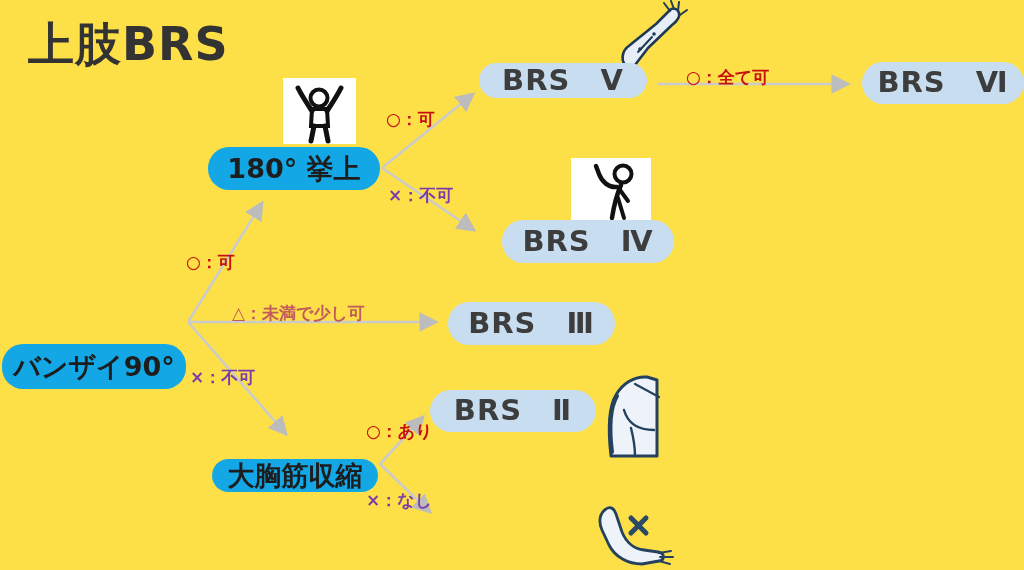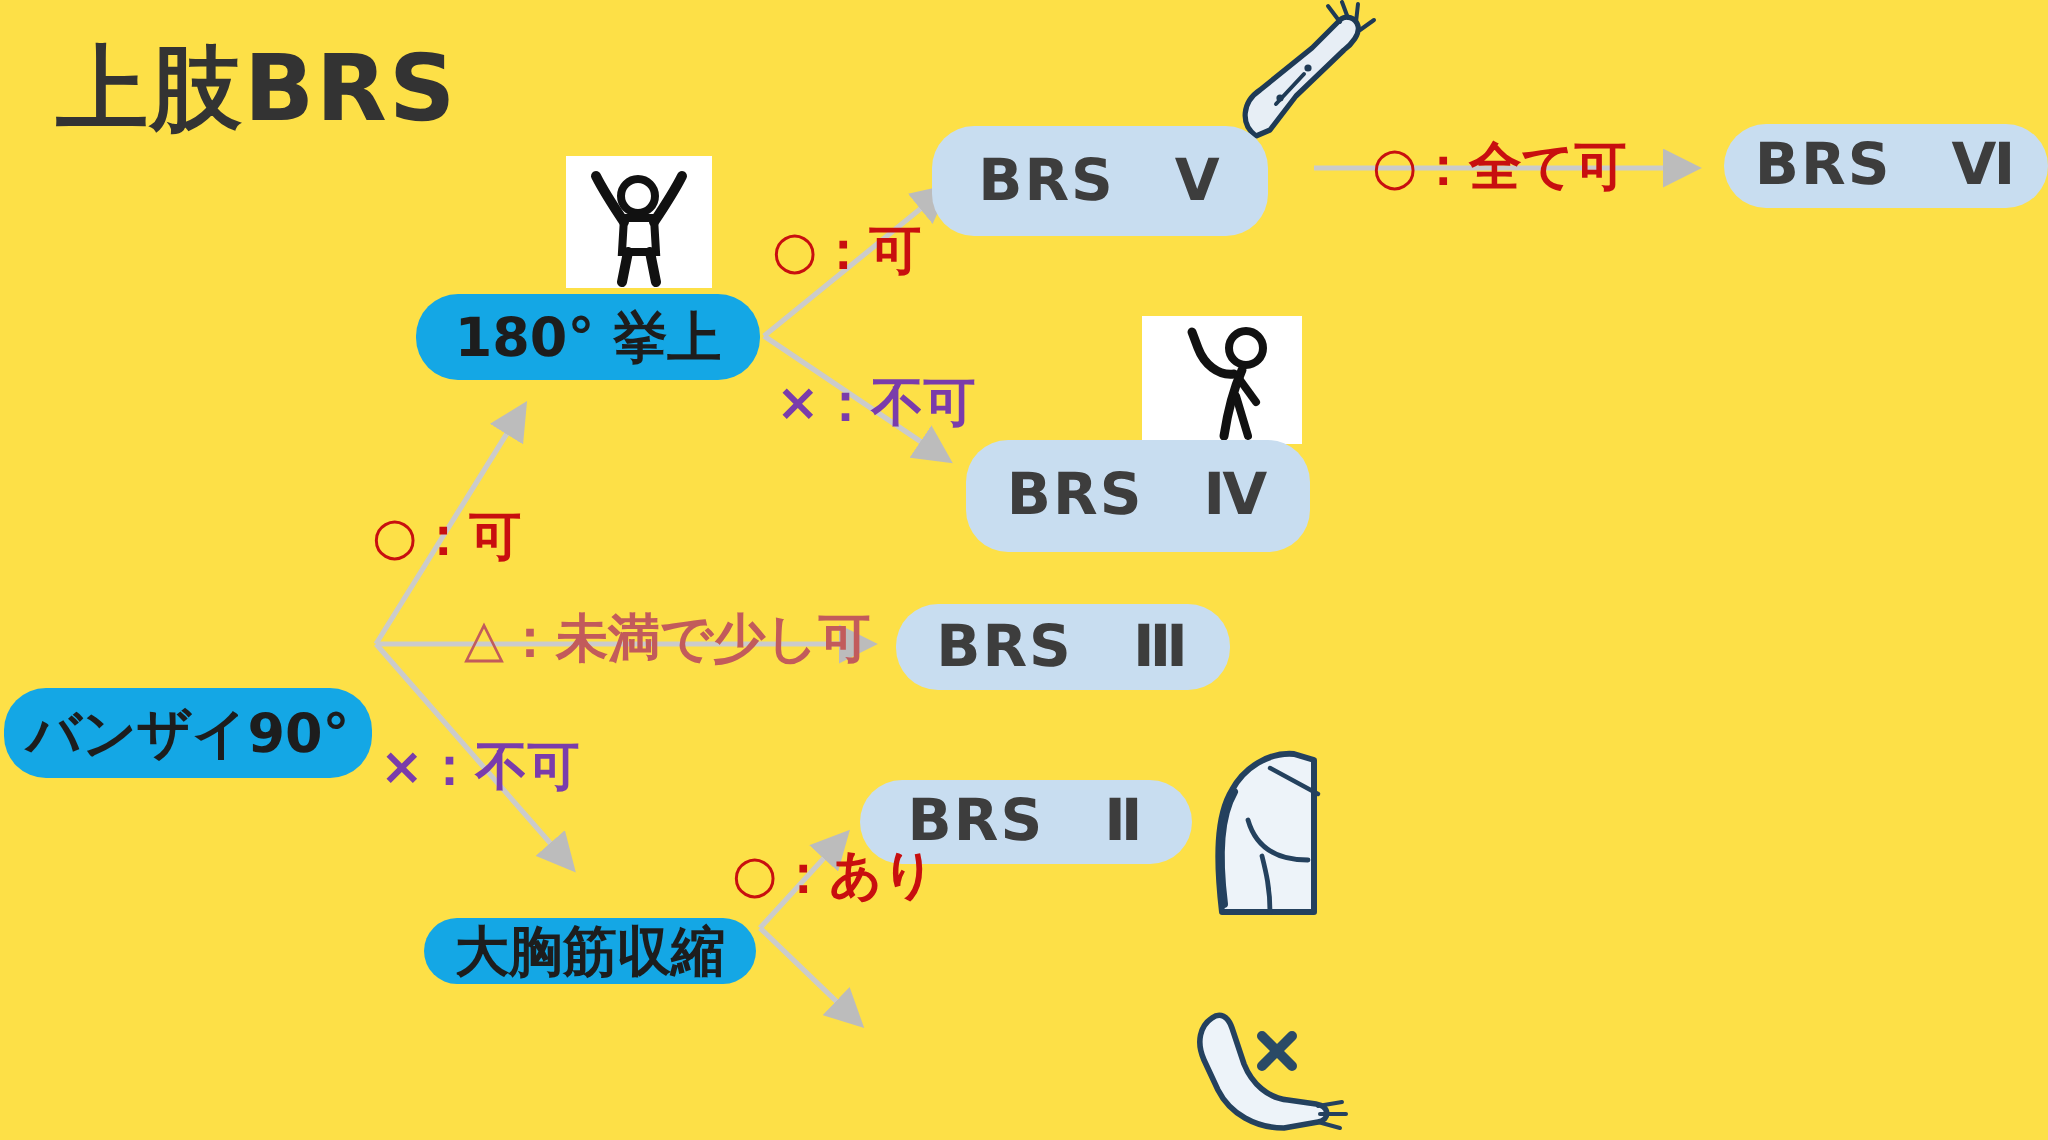--- a/index.html
+++ b/index.html
@@ -25,21 +25,21 @@
   .decision {
     background: #14a7e5; color: #1d1d1d;
     border-radius: 21px; font-size: 27px; text-align: center;
   }
   .result {
     background: #c8ddf0; color: #3d3d3d;
     border-radius: 21px; font-size: 29px; letter-spacing: 1px;
   }
   .edge-label {
     position: absolute; z-index: 5;
-    font-size: 26px; font-weight: 900; white-space: pre;
+    font-size: 17px; font-weight: 900; white-space: pre;
   }
   .lbl-ok { color: #c80f0f; }
   .lbl-partial { color: #c25b5b; }
   .lbl-ng { color: #7a3cab; }
   .icon-box { position: absolute; z-index: 2; }
   .white-bg { background: #ffffff; }
 </style>
 </head>
 <body>
 
@@ -68,43 +68,44 @@
   <div class="node decision" style="left:2px; top:300px; width:184px; height:45px;margin-top:44px;">
     <span>バンザイ90°</span>
   </div>
   <div class="node decision" style="left:208px; top:147px; width:172px; height:43px;">
     <span>180° 挙上</span>
   </div>
   <div class="node decision" style="left:212px; top:443px; width:166px; height:33px;margin-top:16px;">
     <span>大胸筋収縮</span>
   </div>
 
-  <div class="node result" style="left:466px; top:63px; width:168px; height:55px;">
+  <div class="node result" style="left:479px; top:63px; width:168px; height:35px;">
     <span>BRS　Ⅴ</span>
   </div>
   <div class="node result" style="left:862px; top:62px; width:162px; height:42px;">
     <span>BRS　Ⅵ</span>
   </div>
-  <div class="node result" style="left:483px; top:220px; width:172px; height:56px;">
+  <div class="node result" style="left:502px; top:220px; width:172px; height:43px;">
     <span>BRS　Ⅳ</span>
   </div>
   <div class="node result" style="left:448px; top:302px; width:167px; height:43px;">
     <span>BRS　Ⅲ</span>
   </div>
   <div class="node result" style="left:430px; top:390px; width:166px; height:42px;">
     <span>BRS　Ⅱ</span>
   </div>
 
   <div class="edge-label lbl-ok" style="left:386px; top:108px;">○：可</div>
   <div class="edge-label lbl-ng" style="left:388px; top:184px;">×：不可</div>
   <div class="edge-label lbl-ok" style="left:686px; top:66px;">○：全て可</div>
   <div class="edge-label lbl-ok" style="left:186px; top:251px;">○：可</div>
   <div class="edge-label lbl-partial" style="left:232px; top:302px;">△：未満で少し可</div>
   <div class="edge-label lbl-ng" style="left:190px; top:366px;">×：不可</div>
   <div class="edge-label lbl-ok" style="left:366px; top:420px;">○：あり</div>
+  <div class="edge-label lbl-ng" style="left:366px; top:489px;">×：なし</div>
 
   <div class="icon-box white-bg" style="left:283px; top:78px; width:73px; height:66px;">
     <svg width="73" height="66" viewBox="0 0 73 66">
       <g fill="none" stroke="#111111" stroke-linecap="round">
         <circle cx="36" cy="20" r="8.5" stroke-width="4"></circle>
         <path d="M29,33 C25,27 19,18 15,10" stroke-width="5"></path>
         <path d="M44,33 C48,27 54,18 58,10" stroke-width="5"></path>
         <path d="M29,31 L44,31 L45,48 L28,48 Z" stroke-width="4"></path>
         <path d="M31,48 L28,63" stroke-width="5"></path>
         <path d="M42,48 L45,63" stroke-width="5"></path>

